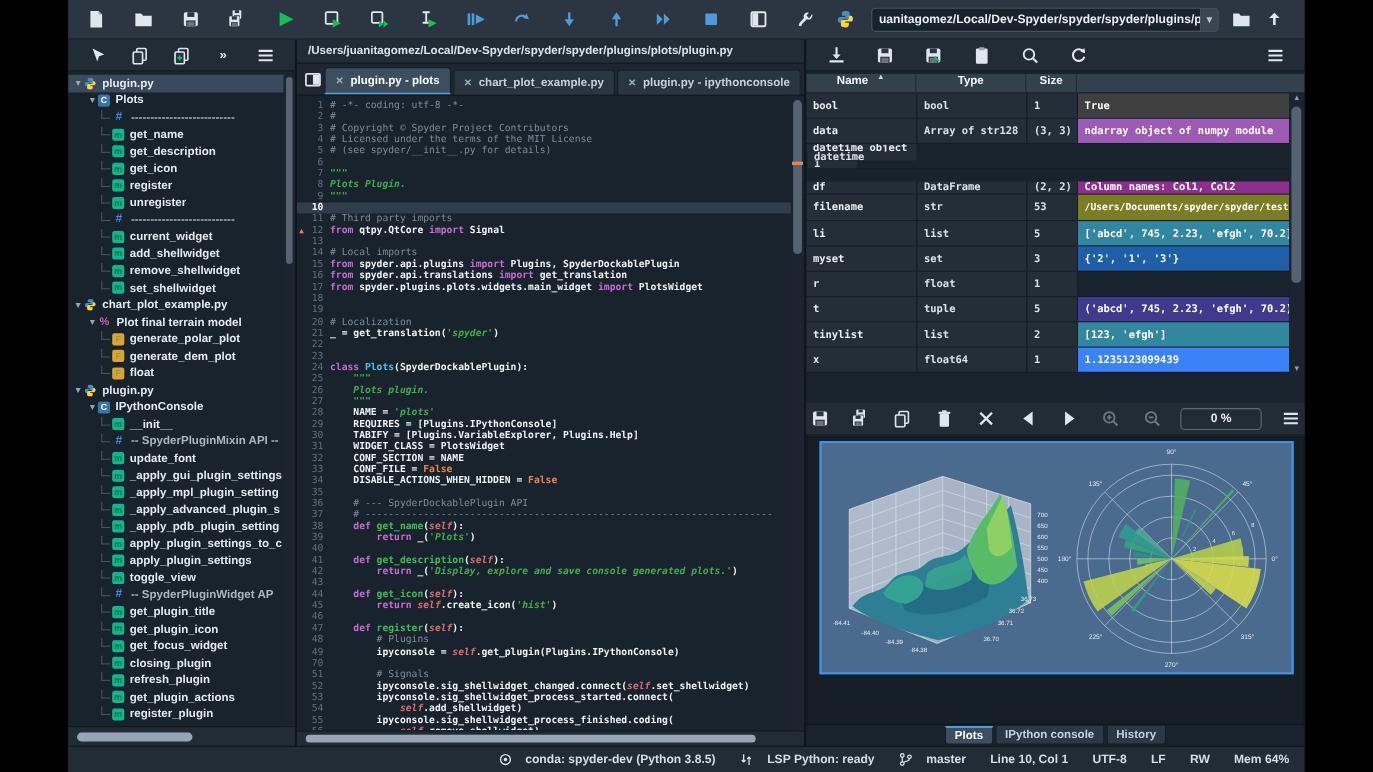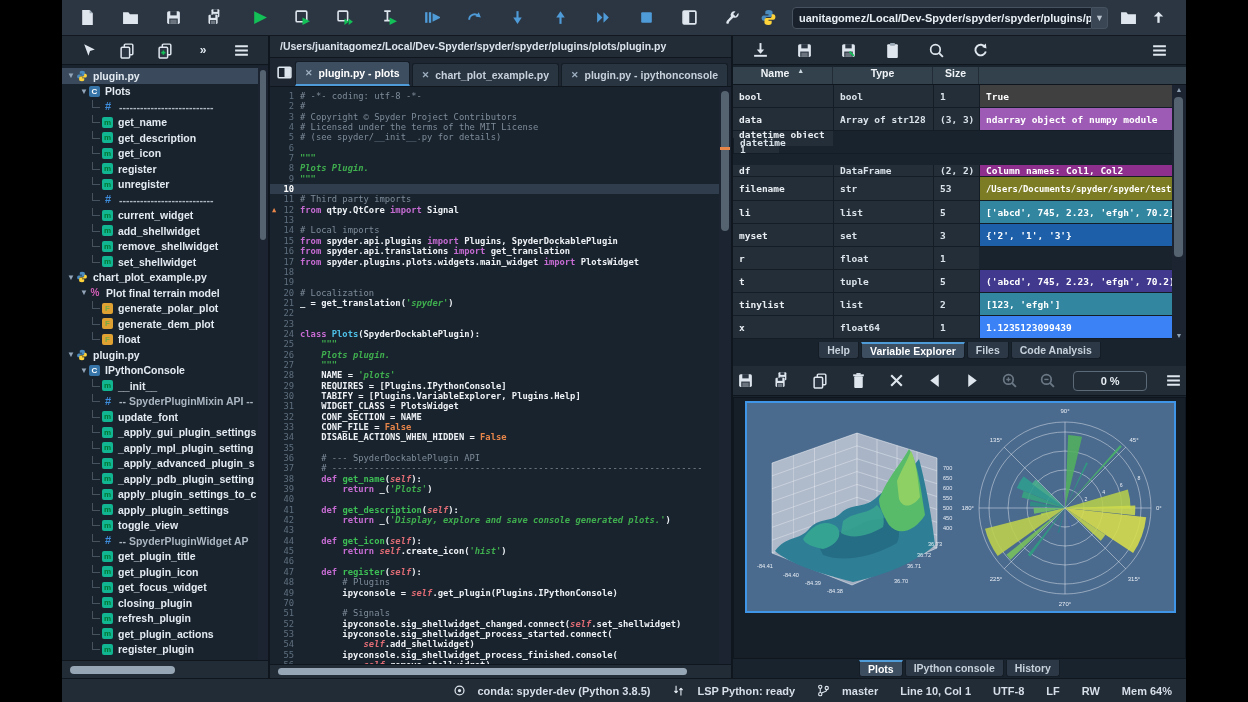--- a/index.html
+++ b/index.html
@@ -590,21 +590,21 @@
         <div class="cline"><span class="gut">45</span><span class="ctext"><span class="tp">        </span><span class="tk">return </span><span class="tsf">self</span><span class="tp">.create_icon(</span><span class="ts">'hist'</span><span class="tp">)</span></span></div>
         <div class="cline"><span class="gut">46</span><span class="ctext"></span></div>
         <div class="cline"><span class="gut">47</span><span class="ctext"><span class="tp">    </span><span class="tk">def </span><span class="tg">register</span><span class="tp">(</span><span class="tsf">self</span><span class="tp">):</span></span></div>
         <div class="cline"><span class="gut">48</span><span class="ctext"><span class="tc">        # Plugins</span></span></div>
         <div class="cline"><span class="gut">49</span><span class="ctext"><span class="tp">        ipyconsole = </span><span class="tsf">self</span><span class="tp">.get_plugin(Plugins.IPythonConsole)</span></span></div>
         <div class="cline"><span class="gut">70</span><span class="ctext"></span></div>
         <div class="cline"><span class="gut">51</span><span class="ctext"><span class="tc">        # Signals</span></span></div>
         <div class="cline"><span class="gut">52</span><span class="ctext"><span class="tp">        ipyconsole.sig_shellwidget_changed.connect(</span><span class="tsf">self</span><span class="tp">.set_shellwidget)</span></span></div>
         <div class="cline"><span class="gut">53</span><span class="ctext"><span class="tp">        ipyconsole.sig_shellwidget_process_started.connect(</span></span></div>
         <div class="cline"><span class="gut">54</span><span class="ctext"><span class="tp">            </span><span class="tsf">self</span><span class="tp">.add_shellwidget)</span></span></div>
-        <div class="cline"><span class="gut">55</span><span class="ctext"><span class="tp">        ipyconsole.sig_shellwidget_process_finished.console(</span></span></div>
+        <div class="cline"><span class="gut">55</span><span class="ctext"><span class="tp">        ipyconsole.sig_shellwidget_process_finished.coding(</span></span></div>
         <div class="cline"><span class="gut">56</span><span class="ctext"><span class="tp">            </span><span class="tsf">self</span><span class="tp">.remove_shellwidget)</span></span></div>
       </div>
     <div id="editor-vscroll">
       <div id="editor-vthumb"></div>
       <div id="editor-flag"></div>
     </div>
     <div class="hscroll" id="editor-hscroll" style="height:14px;">
         <div class="hthumb" style="width:92%;height:7px;"></div>
       </div>
   </div>
@@ -738,26 +738,20 @@
             <span class="vcell vc-value" style="background: #3b82f6;">1.1235123099439</span>
           </div>
         </div>
       <div id="ve-vscroll">
         <span class="sarrow" style="top:1px;">▲</span>
         <div id="ve-vthumb"></div>
         <span class="sarrow" style="bottom:1px;">▼</span>
       </div>
     </div>
 
-    <div id="ve-tabs" class="tabs-row">
-        <span class="btab">Help</span>
-        <span class="btab active">Variable Explorer</span>
-        <span class="btab">Files</span>
-        <span class="btab">Code Analysis</span>
-      </div>
 
     <div id="plots-toolbar" class="subbar">
         <span class="tbtn">
           <svg width="17" height="17" viewBox="0 0 16 16">
             <rect x="2" y="2" width="12" height="12" rx="1.5" fill="#dfe6ee"></rect>
             <rect x="5" y="2" width="6" height="4" fill="#2b3642"></rect>
             <rect x="4" y="9" width="8" height="5" fill="#2b3642"></rect>
             <rect x="5" y="10" width="6" height="4" fill="#dfe6ee" opacity=".35"></rect>
           </svg>
         </span>

